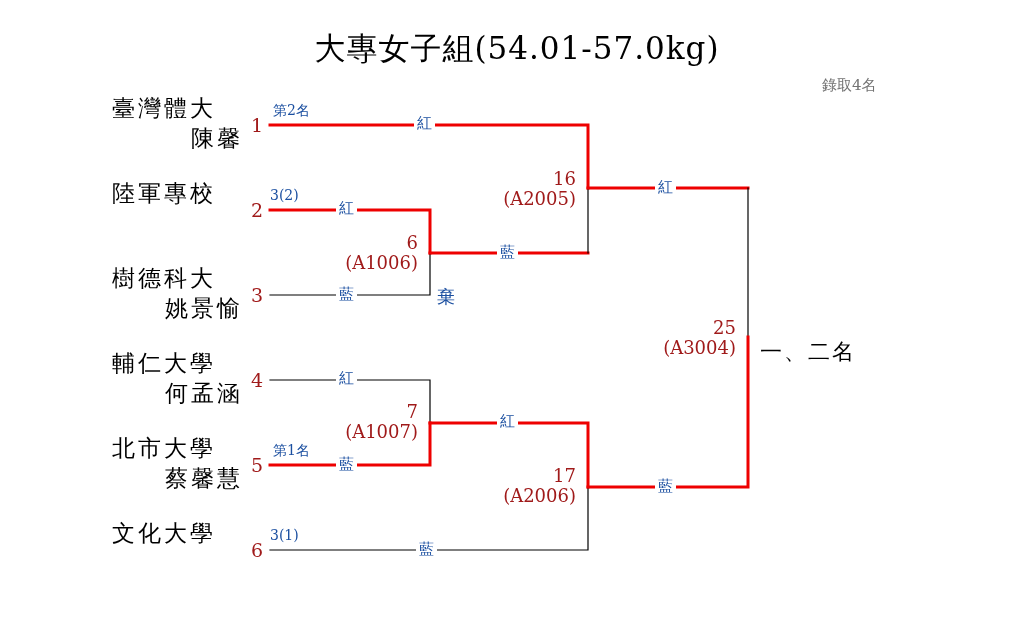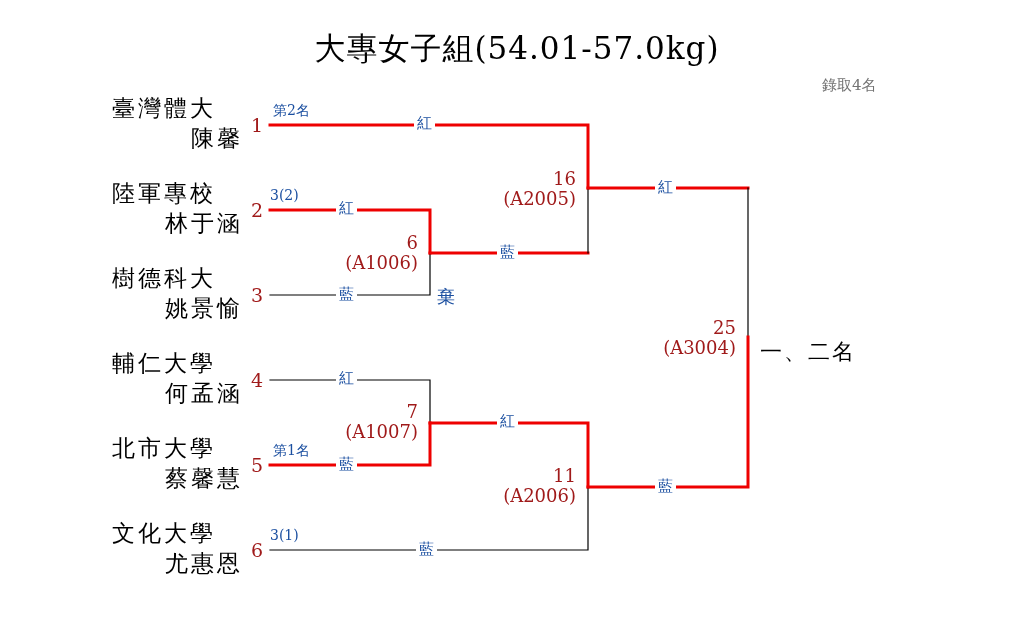--- a/index.html
+++ b/index.html
@@ -39,37 +39,35 @@
 
 <div class="title">大專女子組(54.01-57.0kg)</div>
 <div class="quota">錄取4名</div>
 
 <div class="team" style="left:90px;top:93px">
   <span class="school">臺灣體大</span>
   <span class="athlete">陳馨</span>
 </div>
 <div class="team" style="left:90px;top:178px">
   <span class="school">陸軍專校</span>
-  <span class="athlete">林于涵</span>
 </div>
 <div class="team" style="left:90px;top:263px">
   <span class="school">樹德科大</span>
   <span class="athlete">姚景愉</span>
 </div>
 <div class="team" style="left:90px;top:348px">
   <span class="school">輔仁大學</span>
   <span class="athlete">何孟涵</span>
 </div>
 <div class="team" style="left:90px;top:433px">
   <span class="school">北市大學</span>
   <span class="athlete">蔡馨慧</span>
 </div>
 <div class="team" style="left:90px;top:518px">
   <span class="school">文化大學</span>
-  <span class="athlete">尤惠恩</span>
 </div>
 
 <div class="seed" style="left:251px;top:114px">1</div>
 <div class="seed" style="left:251px;top:199px">2</div>
 <div class="seed" style="left:251px;top:284px">3</div>
 <div class="seed" style="left:251px;top:369px">4</div>
 <div class="seed" style="left:251px;top:454px">5</div>
 <div class="seed" style="left:251px;top:539px">6</div>
 
 <div class="note" style="left:273px;top:102px">第2名</div>
@@ -96,21 +94,21 @@
 </div>
 <div class="match-no" style="left:318px;top:402px;width:100px">
   <div>7</div>
   <div>(A1007)</div>
 </div>
 <div class="match-no" style="left:476px;top:169px;width:100px">
   <div>16</div>
   <div>(A2005)</div>
 </div>
 <div class="match-no" style="left:476px;top:466px;width:100px">
-  <div>11</div>
+  <div>17</div>
   <div>(A2006)</div>
 </div>
 <div class="match-no" style="left:636px;top:318px;width:100px">
   <div>25</div>
   <div>(A3004)</div>
 </div>
 
 <div class="result-label" style="left:760px;top:325px">一、二名</div>
 
 </body></html>

